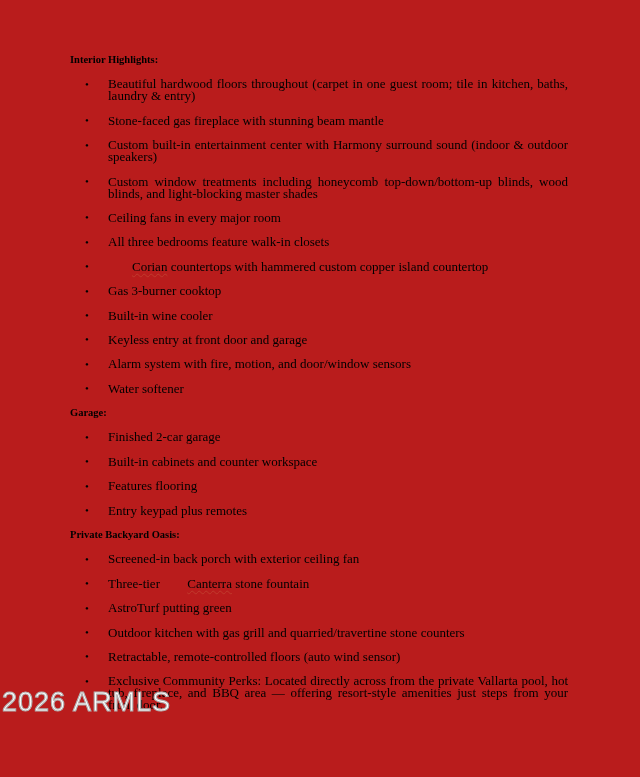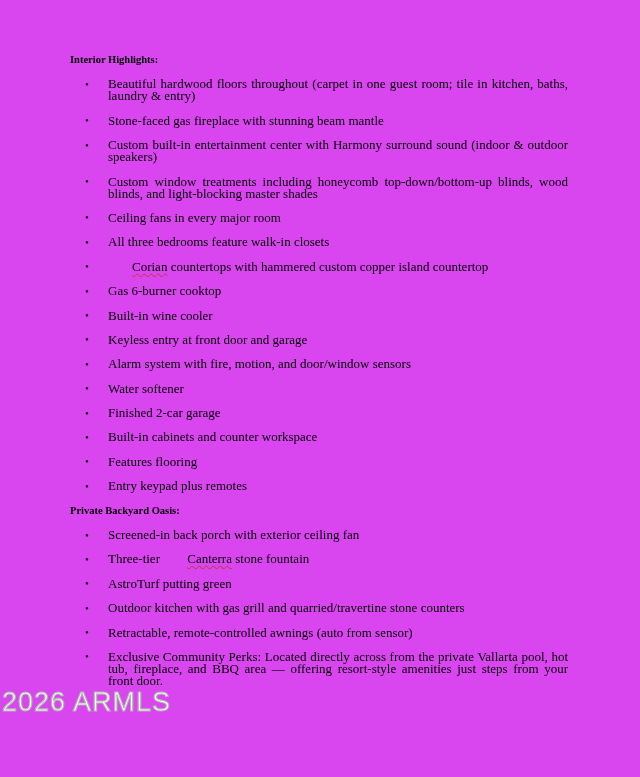--- a/index.html
+++ b/index.html
@@ -1,20 +1,20 @@
 <!DOCTYPE html>
 <html><head>
 <meta charset="utf-8">
 <style>
   html, body { margin: 0; padding: 0; background: #ffffff; }
   .page {
     position: relative;
     width: 640px;
     height: 777px;
-    background: #d946ef;
+    background: #b91c1c;
     overflow: hidden;
     font-family: "Liberation Serif", serif;
     color: #000000;
   }
   .content {
     position: absolute;
     left: 70px;
     top: 54px;
     width: 500px;
   }
@@ -99,21 +99,21 @@
           <span class="btext"><span>All three bedrooms feature walk-in closets</span></span>
         </div>
       </section>
       <section class="doc-section">
         <div class="bullet">
           <span class="dot">•</span>
           <span class="btext"><span class="misspelled">Corian</span><span> countertops with hammered custom copper island countertop</span></span>
         </div>
         <div class="bullet">
           <span class="dot">•</span>
-          <span class="btext"><span>Gas 6-burner cooktop</span></span>
+          <span class="btext"><span>Gas 3-burner cooktop</span></span>
         </div>
         <div class="bullet">
           <span class="dot">•</span>
           <span class="btext"><span>Built-in wine cooler</span></span>
         </div>
       </section>
       <section class="doc-section">
         <div class="bullet">
           <span class="dot">•</span>
           <span class="btext"><span>Keyless entry at front door and garage</span></span>
@@ -121,20 +121,21 @@
         <div class="bullet">
           <span class="dot">•</span>
           <span class="btext"><span>Alarm system with fire, motion, and door/window sensors</span></span>
         </div>
         <div class="bullet">
           <span class="dot">•</span>
           <span class="btext"><span>Water softener</span></span>
         </div>
       </section>
       <section class="doc-section">
+        <h3 class="heading">Garage:</h3>
         <div class="bullet">
           <span class="dot">•</span>
           <span class="btext"><span>Finished 2-car garage</span></span>
         </div>
         <div class="bullet">
           <span class="dot">•</span>
           <span class="btext"><span>Built-in cabinets and counter workspace</span></span>
         </div>
         <div class="bullet">
           <span class="dot">•</span>
@@ -158,21 +159,21 @@
         <div class="bullet">
           <span class="dot">•</span>
           <span class="btext"><span>AstroTurf putting green</span></span>
         </div>
         <div class="bullet">
           <span class="dot">•</span>
           <span class="btext"><span>Outdoor kitchen with gas grill and quarried/travertine stone counters</span></span>
         </div>
         <div class="bullet">
           <span class="dot">•</span>
-          <span class="btext"><span>Retractable, remote-controlled awnings (auto from sensor)</span></span>
+          <span class="btext"><span>Retractable, remote-controlled floors (auto wind sensor)</span></span>
         </div>
         <div class="bullet">
           <span class="dot">•</span>
           <span class="btext"><span class="bold">Exclusive Community Perks:</span><span> Located directly across from the private Vallarta pool, hot tub, fireplace, and BBQ area — offering resort-style amenities just steps from your front door.</span></span>
         </div>
       </section>
     </div>
   <div class="watermark">2026 ARMLS</div>
 </div>
 

